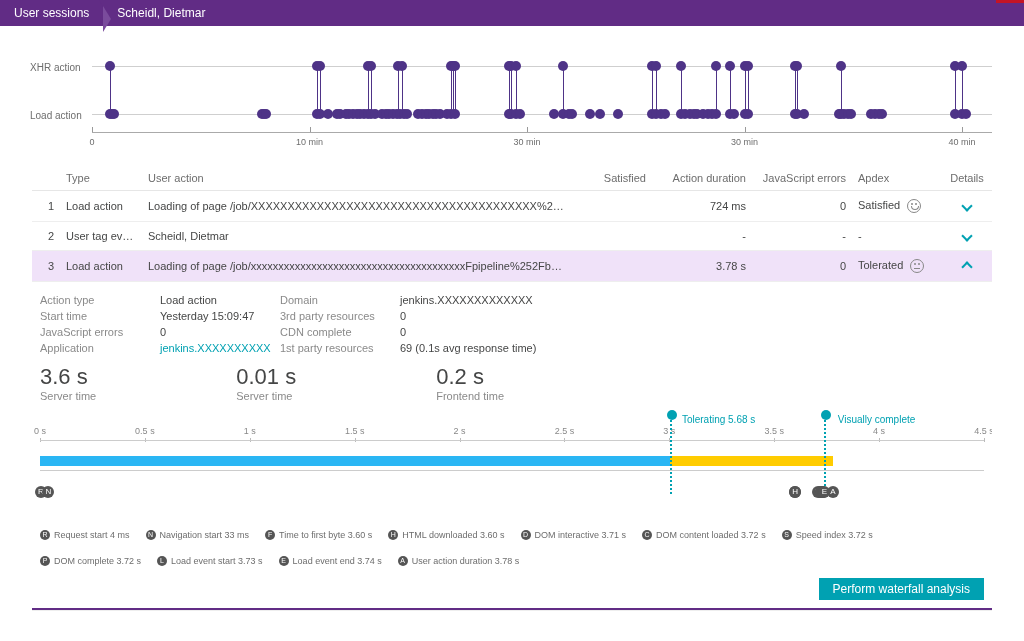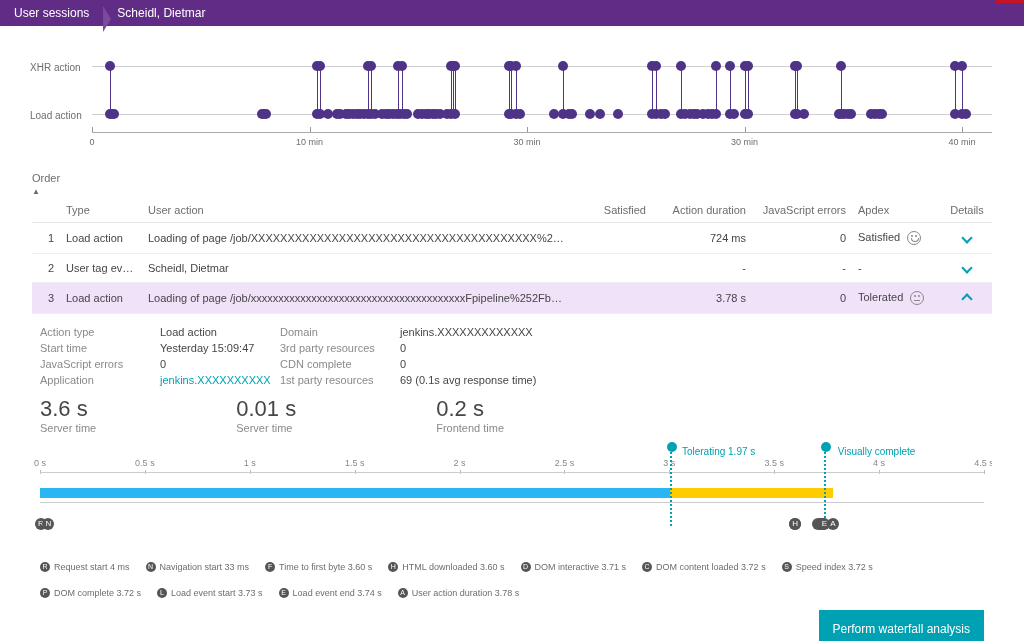--- a/index.html
+++ b/index.html
@@ -2,21 +2,21 @@
 <html><head>
 <meta charset="utf-8">
 <style>
 *{box-sizing:border-box;margin:0;padding:0;font-family:"Segoe UI",Arial,sans-serif}
 body{font-size:11px;color:#454646;background:#fff}
 .breadcrumb{background:#612c85;display:flex;align-items:center;height:26px;padding:0 8px;color:#fff;font-size:12px}
 .breadcrumb .crumb{padding:0 6px;position:relative}
 .breadcrumb .crumb:not(:first-child)::before{content:"";position:absolute;left:-8px;top:0;border-left:8px solid #7a4b9c;border-top:13px solid transparent;border-bottom:13px solid transparent}
 .breadcrumb .sep{width:0;height:0;border-left:8px solid #612c85;border-top:13px solid transparent;border-bottom:13px solid transparent;margin:0 4px}
 .content{padding:0 32px 20px 32px}
-.chart-area{position:relative;height:120px;margin-top:6px;margin-bottom:20px}
+.chart-area{position:relative;height:120px;margin-top:6px;margin-bottom:14px}
 .ylab{position:absolute;left:-2px;font-size:10px;color:#6d6d6d}
 .ylab.xhr{top:30px}
 .ylab.load{top:78px}
 .axis-h{position:absolute;left:60px;right:0;height:1px;background:#cfcfcf}
 .axis-h.row-xhr{top:34px}
 .axis-h.row-load{top:82px}
 .axis-bottom{position:absolute;left:60px;right:0;top:100px;border-top:1px solid #aaa}
 .xtick{position:absolute;top:105px;font-size:9px;color:#6d6d6d;transform:translateX(-50%)}
 .dot{position:absolute;width:10px;height:10px;border-radius:50%;background:#4e3387}
 .stem{position:absolute;width:1px;background:#4e3387}
@@ -54,21 +54,21 @@
 .bar.blue{background:#2ab6f4}
 .bar.yellow{background:#ffcc00}
 .marker-line{position:absolute;top:0;width:0;border-left:2px dotted #00a1b2;height:78px}
 .marker-lbl{position:absolute;top:-2px;font-size:10px;color:#00a1b2;white-space:nowrap}
 .marker-dot{position:absolute;top:-6px;width:10px;height:10px;border-radius:50%;background:#00a1b2;transform:translateX(-50%)}
 .mball{position:absolute;top:70px;width:12px;height:12px;border-radius:50%;background:#555;color:#fff;font-size:8px;line-height:12px;text-align:center;transform:translateX(-50%)}
 .legend{display:flex;flex-wrap:wrap;gap:16px;margin-top:4px;font-size:9px;color:#6d6d6d}
 .legend .li{display:flex;align-items:center;gap:4px}
 .legend .lb{display:inline-block;width:10px;height:10px;border-radius:50%;background:#555;color:#fff;font-size:7px;line-height:10px;text-align:center}
 .btn-row{display:flex;justify-content:flex-end;margin-top:12px}
-.btn{background:#00a1b2;color:#fff;padding:12px 14px;font-size:12px;border:none;cursor:pointer}
+.btn{background:#00a1b2;color:#fff;padding:4px 14px;font-size:12px;border:none;cursor:pointer}
 .topbar-red{position:absolute;top:0;right:0;width:28px;height:3px;background:#c41425}
 </style>
 </head>
 <body>
 
 <div class="topbar-red"></div>
 <div class="breadcrumb">
   <span class="crumb">User sessions</span>
   <span class="sep"></span>
   <span class="crumb">Scheidl, Dietmar</span>
@@ -224,23 +224,20 @@
         <div class="dot" style="left: 834.375px; top: 77px;"></div>
         <div class="dot" style="left: 838px; top: 77px;"></div>
         <div class="dot" style="left: 841.625px; top: 77px;"></div>
         <div class="dot" style="left: 845.25px; top: 77px;"></div>
         <div class="dot" style="left: 917.75px; top: 77px;"></div>
         <div class="dot" style="left: 925px; top: 77px;"></div>
         <div class="dot" style="left: 928.625px; top: 77px;"></div>
       </div>
   </div>
 
-  <div class="order-hdr">
-    <span>Order</span><br><span class="sort-arrow">▲</span>
-  </div>
 
   <table class="grid">
     <thead>
       <tr>
         <th style="width:28px"></th>
         <th style="width:82px">Type</th>
         <th>User action</th>
         <th class="num" style="width:80px">Satisfied</th>
         <th class="num" style="width:100px">Action duration</th>
         <th class="num" style="width:100px">JavaScript errors</th>
@@ -335,21 +332,21 @@
                 <div class="ticklbl" style="left:88.88888888888889%">4 s</div>
                 <div class="tick" style="left:100%"></div>
                 <div class="ticklbl" style="left:100%">4.5 s</div>
       <div class="scale-top"></div>
                 <div class="scale-bot"></div>
       <div class="bar blue" style="left:0;width:66.7%"></div>
       <div class="bar yellow" style="left:66.7%;width:17.3%"></div>
       <div class="marker-line" style="left:66.7%">
                   <div class="marker-dot"></div>
                 </div>
-      <div class="marker-lbl" style="left:68%">Tolerating 1.97 s</div>
+      <div class="marker-lbl" style="left:68%">Tolerating 5.68 s</div>
       <div class="marker-line" style="left:83%">
                   <div class="marker-dot"></div>
                 </div>
       <div class="marker-lbl" style="left:84.5%">Visually complete</div>
       <div class="mball" style="left:0.1%">R</div>
                 <div class="mball" style="left:0.9%">N</div>
                 <div class="mball" style="left:80%">F</div>
                 <div class="mball" style="left:80%">H</div>
                 <div class="mball" style="left:82.4%">D</div>
                 <div class="mball" style="left:82.7%">C</div>

